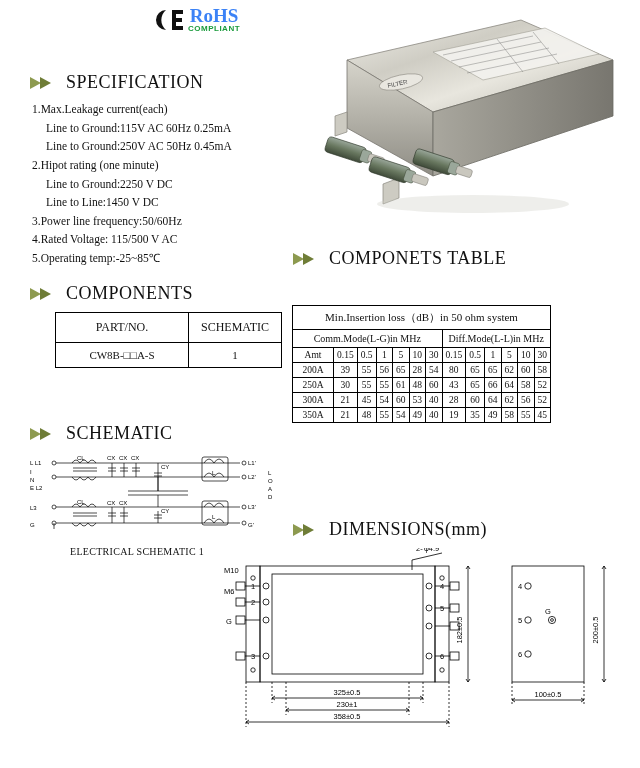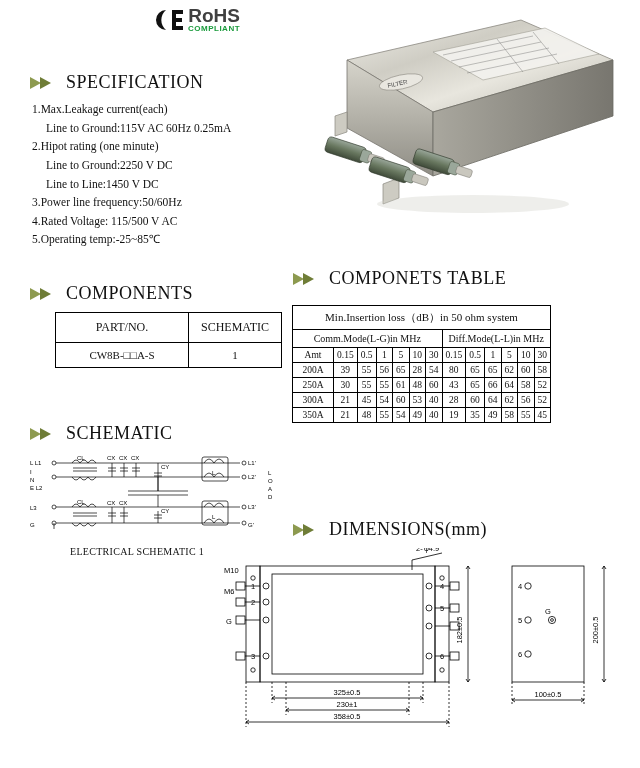--- a/index.html
+++ b/index.html
@@ -22,21 +22,21 @@
   .ce-mark{
     position:absolute;left:152px;top:8px;
     font-size:23px;font-weight:bold;color:#111;
     font-family:"Liberation Serif", serif;
     letter-spacing:-2px;
   }
   .rohs{
     position:absolute;left:188px;top:6px;
     text-align:center;line-height:1;
   }
-  .rohs .r1{font-size:19px;font-weight:bold;color:#404040;font-family:Liberation Sans, sans-serif;}
+  .rohs .r1{font-size:19px;font-weight:bold;color:#3b82f6;font-family:Liberation Serif, serif;}
   .rohs .r2{font-size:8px;font-weight:bold;color:#1a9b3c;font-family:"Liberation Sans",sans-serif;letter-spacing:.5px;}
 
   
   .sec{position:absolute;}
   .sec .bullet{
     display:inline-block;vertical-align:middle;width:26px;height:14px;position:relative;margin-right:6px;
   }
   .sec .bullet svg{display:block;}
   .sec .txt{
     display:inline-block;vertical-align:middle;
@@ -115,20 +115,21 @@
         <path d="M0 1 L11 7 L0 13 Z" fill="#8d9a4f"></path>
         <path d="M10 1 L21 7 L10 13 Z" fill="#6f7d37"></path>
       </svg>
     </span>
     <span class="txt">SPECIFICATION</span>
   </div>
 
   <div class="spec-list">
     <div class="l1">1.Max.Leakage current(each)</div>
     <div class="l2">Line to Ground:115V AC 60Hz 0.25mA</div>
+    <div class="l2">Line to Ground:250V AC 50Hz 0.45mA</div>
     <div class="l1">2.Hipot  rating (one minute)</div>
     <div class="l2">Line to Ground:2250 V DC</div>
     <div class="l2">Line to Line:1450 V DC</div>
     <div class="l1">3.Power line frequency:50/60Hz</div>
     <div class="l1">4.Rated Voltage:  115/500 V AC</div>
     <div class="l1">5.Operating temp:-25~85℃</div>
   </div>
 
   <div class="sec" style="left:30px;top:283px;">
     <span class="bullet">
@@ -323,21 +324,21 @@
           <rect x="0" y="0" width="40" height="16" rx="4" fill="url(#gterm)" stroke="#2e3729" stroke-width="0.6"></rect>
           <rect x="36" y="2" width="10" height="12" rx="2" fill="#9aa79a" stroke="#3f4a39" stroke-width="0.5"></rect>
           <rect x="44" y="4" width="16" height="8" rx="2" fill="#c9c7be" stroke="#77756e" stroke-width="0.5"></rect>
         </g>
       </g>
 
       <ellipse cx="190" cy="196" rx="96" ry="9" fill="#cfcdc6" opacity="0.35"></ellipse>
     </svg>
   </div>
 
-  <div class="sec" style="left:293px;top:268px;">
+  <div class="sec" style="left:293px;top:248px;">
     <span class="bullet">
       <svg width="26" height="14" viewBox="0 0 26 14">
         <path d="M0 1 L11 7 L0 13 Z" fill="#8d9a4f"></path>
         <path d="M10 1 L21 7 L10 13 Z" fill="#6f7d37"></path>
       </svg>
     </span>
     <span class="txt">COMPONETS TABLE</span>
   </div>
 
   <table class="ct">

